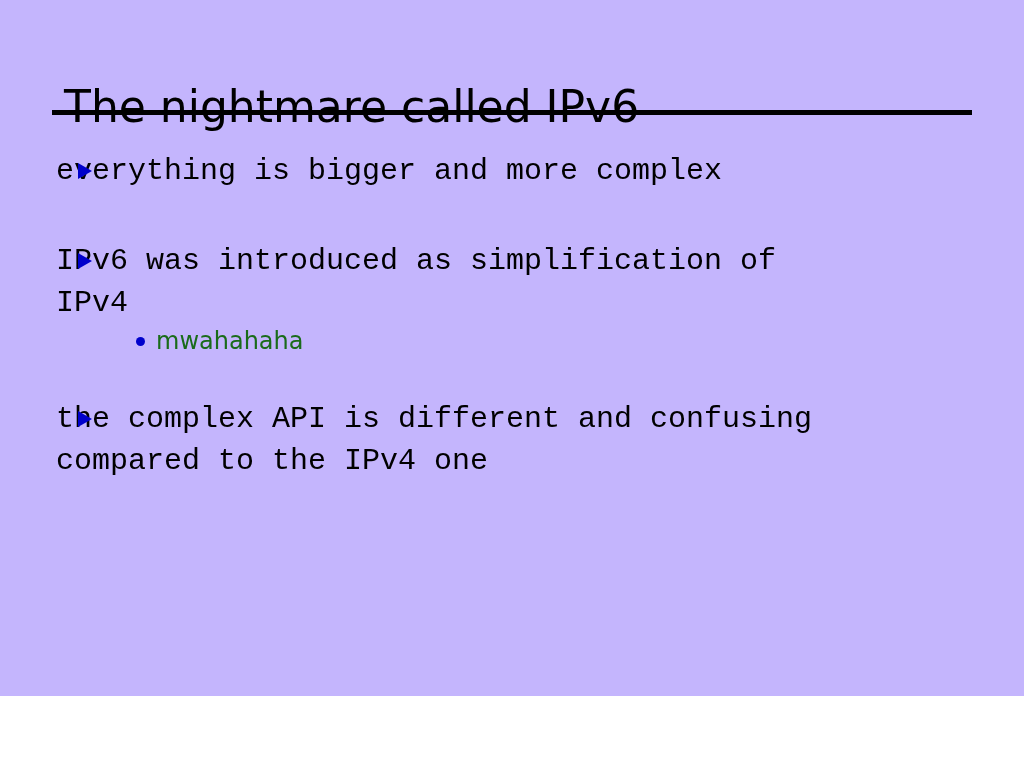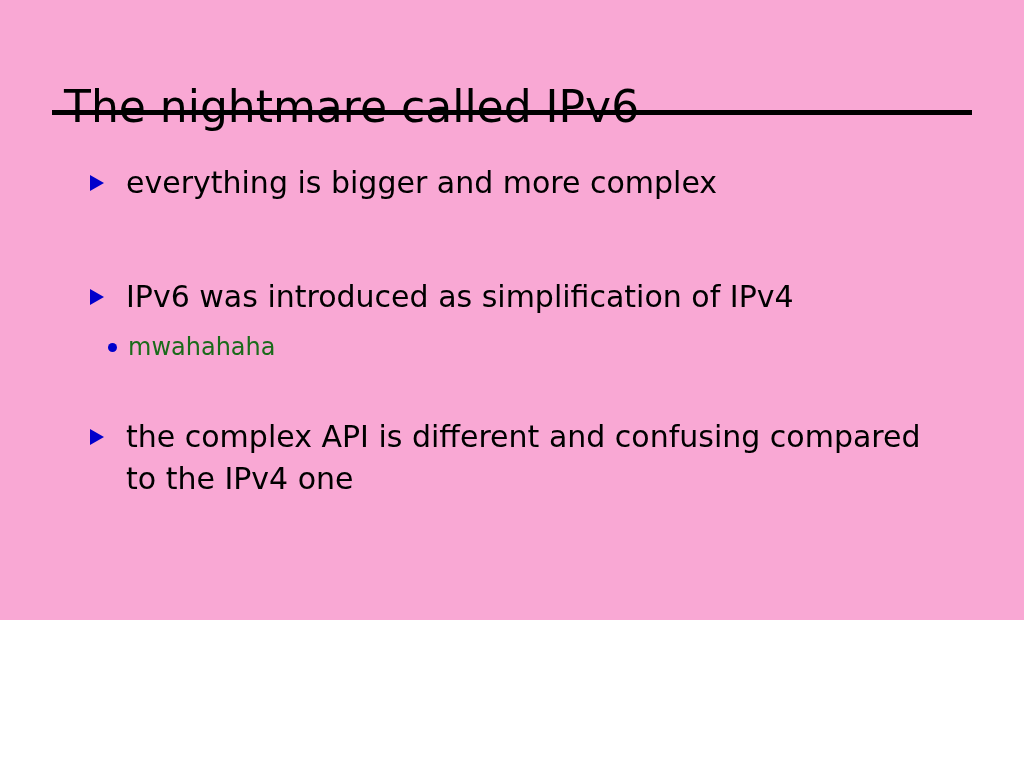--- a/index.html
+++ b/index.html
@@ -13,22 +13,22 @@
     height: 768px;
     overflow: hidden;
     font-family: "DejaVu Sans", sans-serif;
     color: #000000;
     -webkit-font-smoothing: antialiased;
   }
 
   .slide {
     position: relative;
     width: 1024px;
-    height: 620px;
-    background: #f9a8d4;
+    height: 696px;
+    background: #c4b5fd;
   }
 
   
   .slide-title {
     position: absolute;
     left: 64px;
     top: 52px;
     width: 920px;
     font-size: 44px;
     line-height: 52px;
@@ -50,23 +50,24 @@
   
   .body-area {
     position: absolute;
     left: 0px;
     top: 150px;
     width: 1024px;
   }
 
   .bullet {
     position: relative;
-    padding-left: 114px;
-    margin: 12px;
+    padding-left: 56px;
+    margin: 0;
     min-height: 38px;
+    font-family: Liberation Mono, monospace;
   }
 
   .bullet-l1 {
     font-size: 30px;
     line-height: 42px;
     color: #000000;
   }
 
   .bullet-l1 .marker {
     position: absolute;
@@ -85,20 +86,21 @@
   }
 
   
   .bullet-l2 {
     position: relative;
     padding-left: 128px;
     font-size: 24px;
     line-height: 34px;
     color: #1a6b1a;
     min-height: 32px;
+    margin-left: 28px;
   }
 
   .bullet-l2 .marker-dot {
     position: absolute;
     left: 108px;
     top: 13px;
     width: 9px;
     height: 9px;
     border-radius: 50%;
     background: #0000cc;

